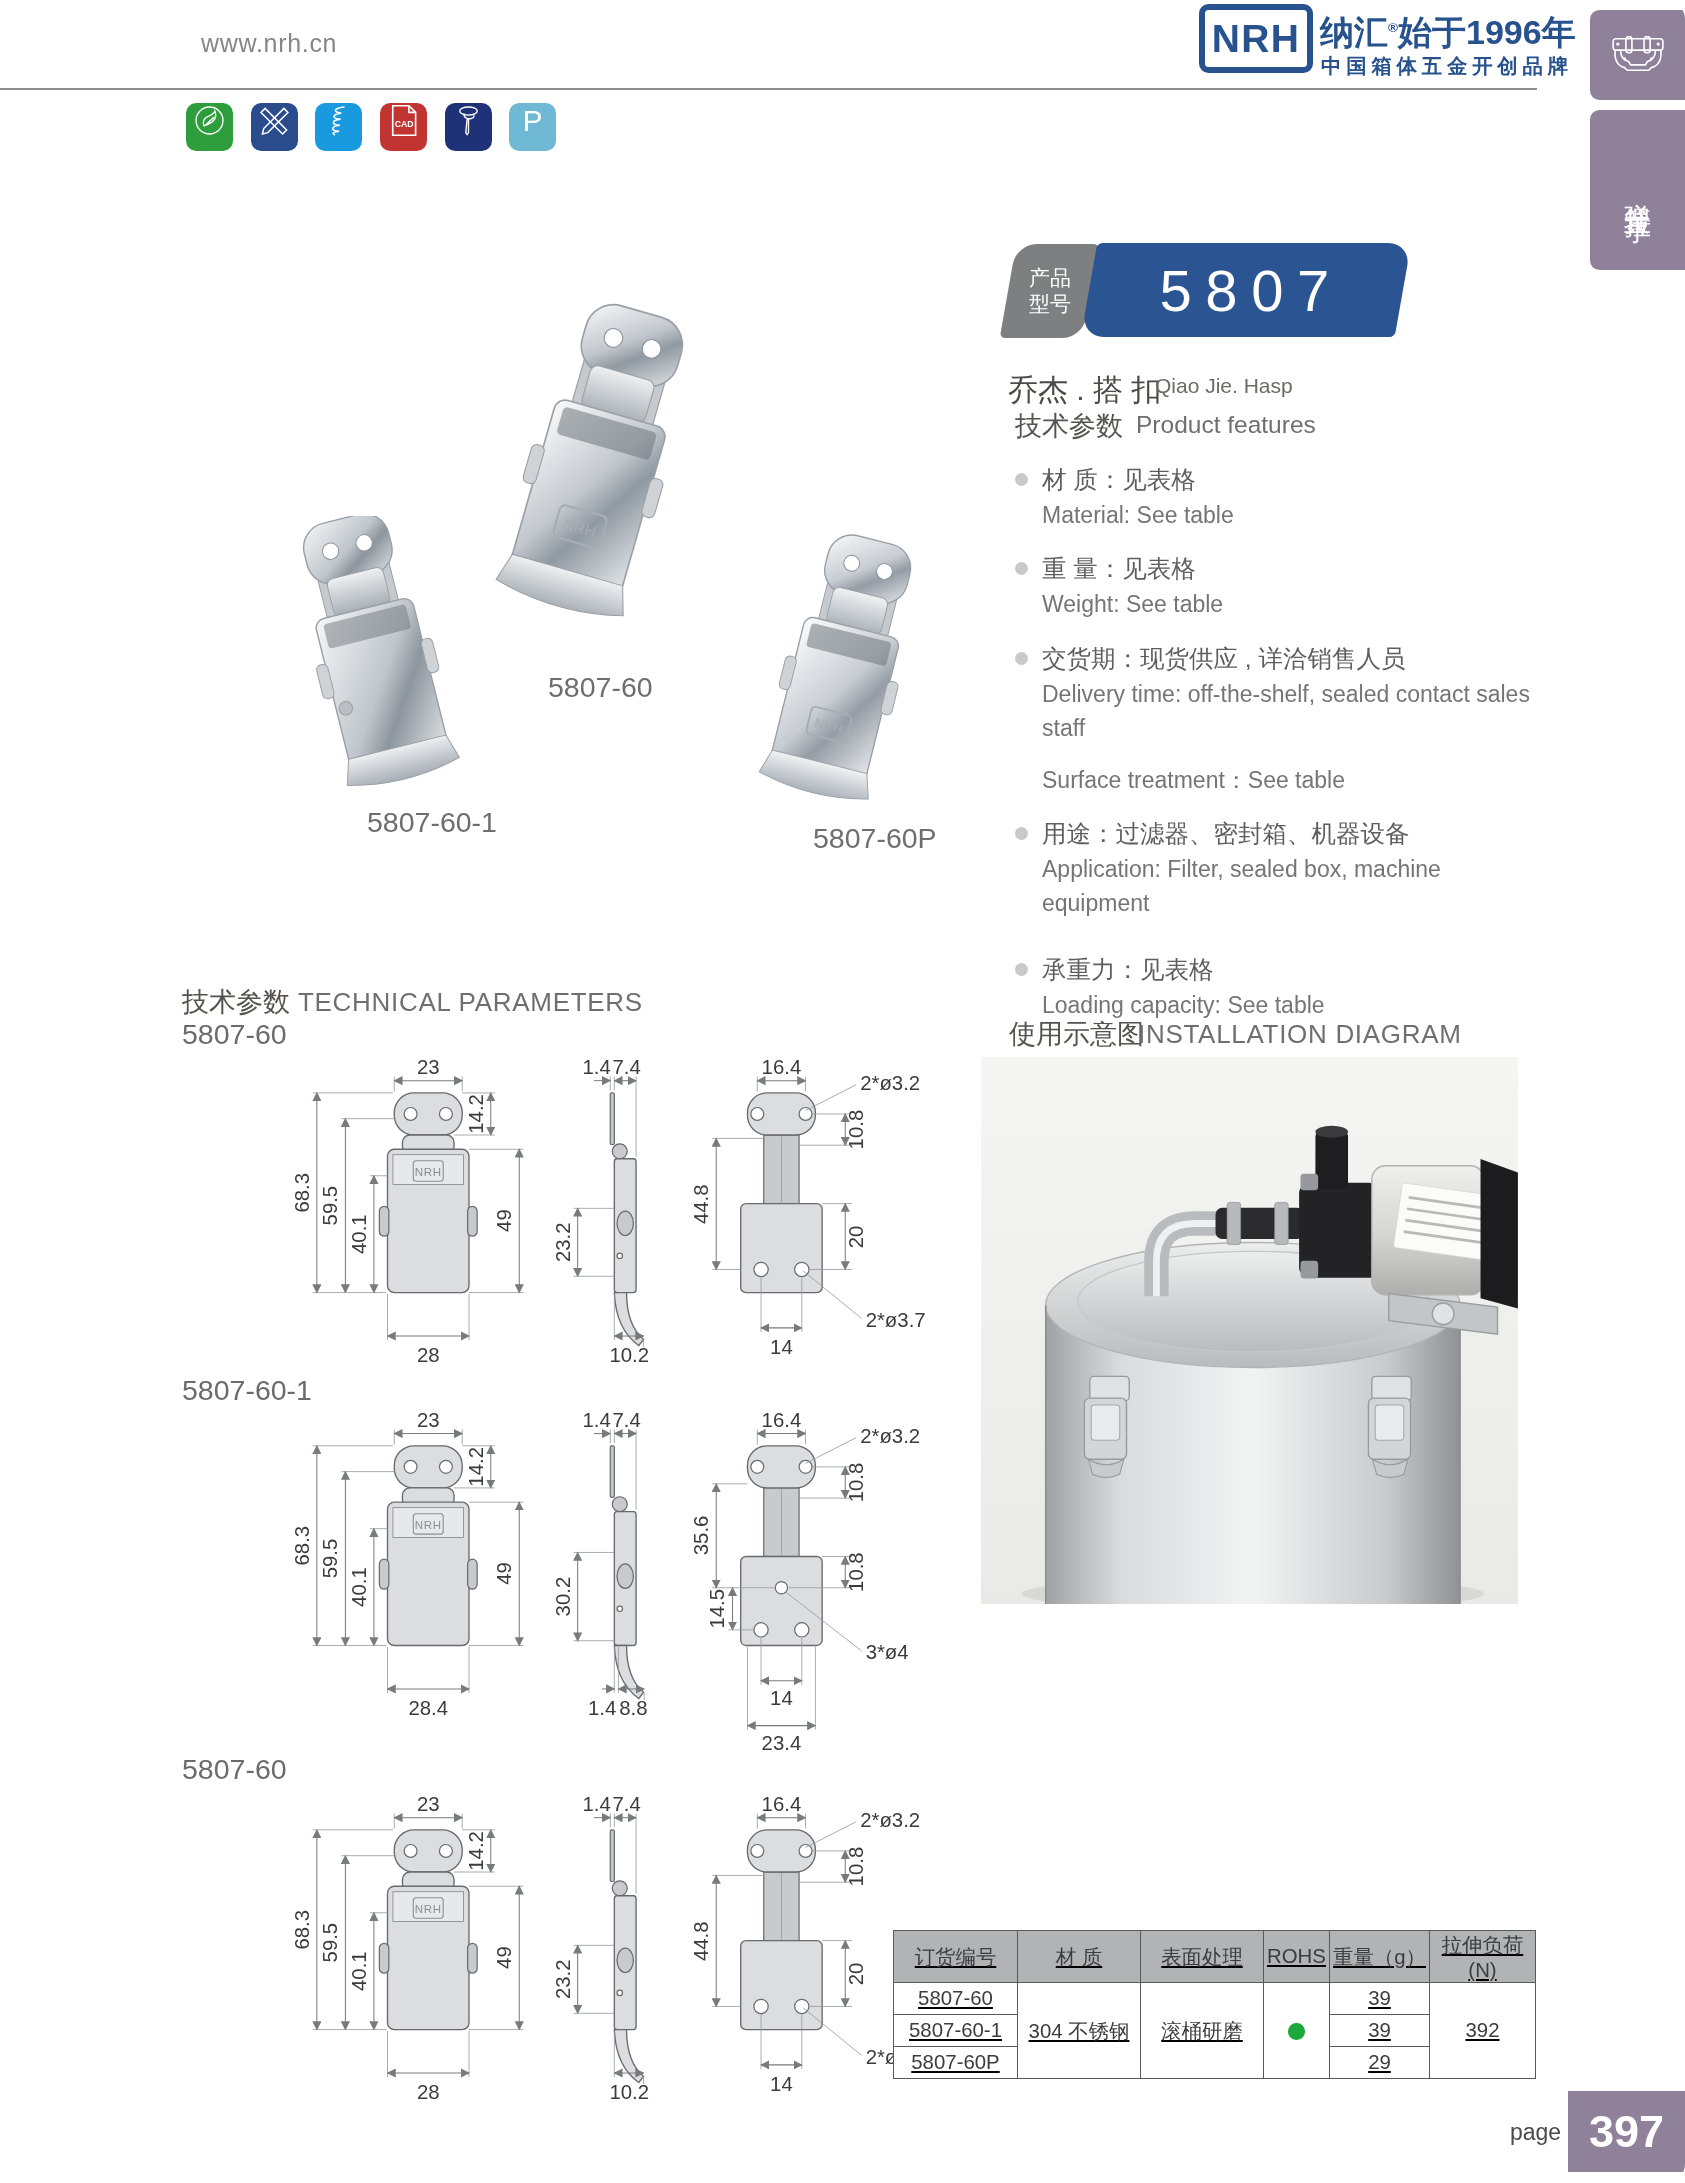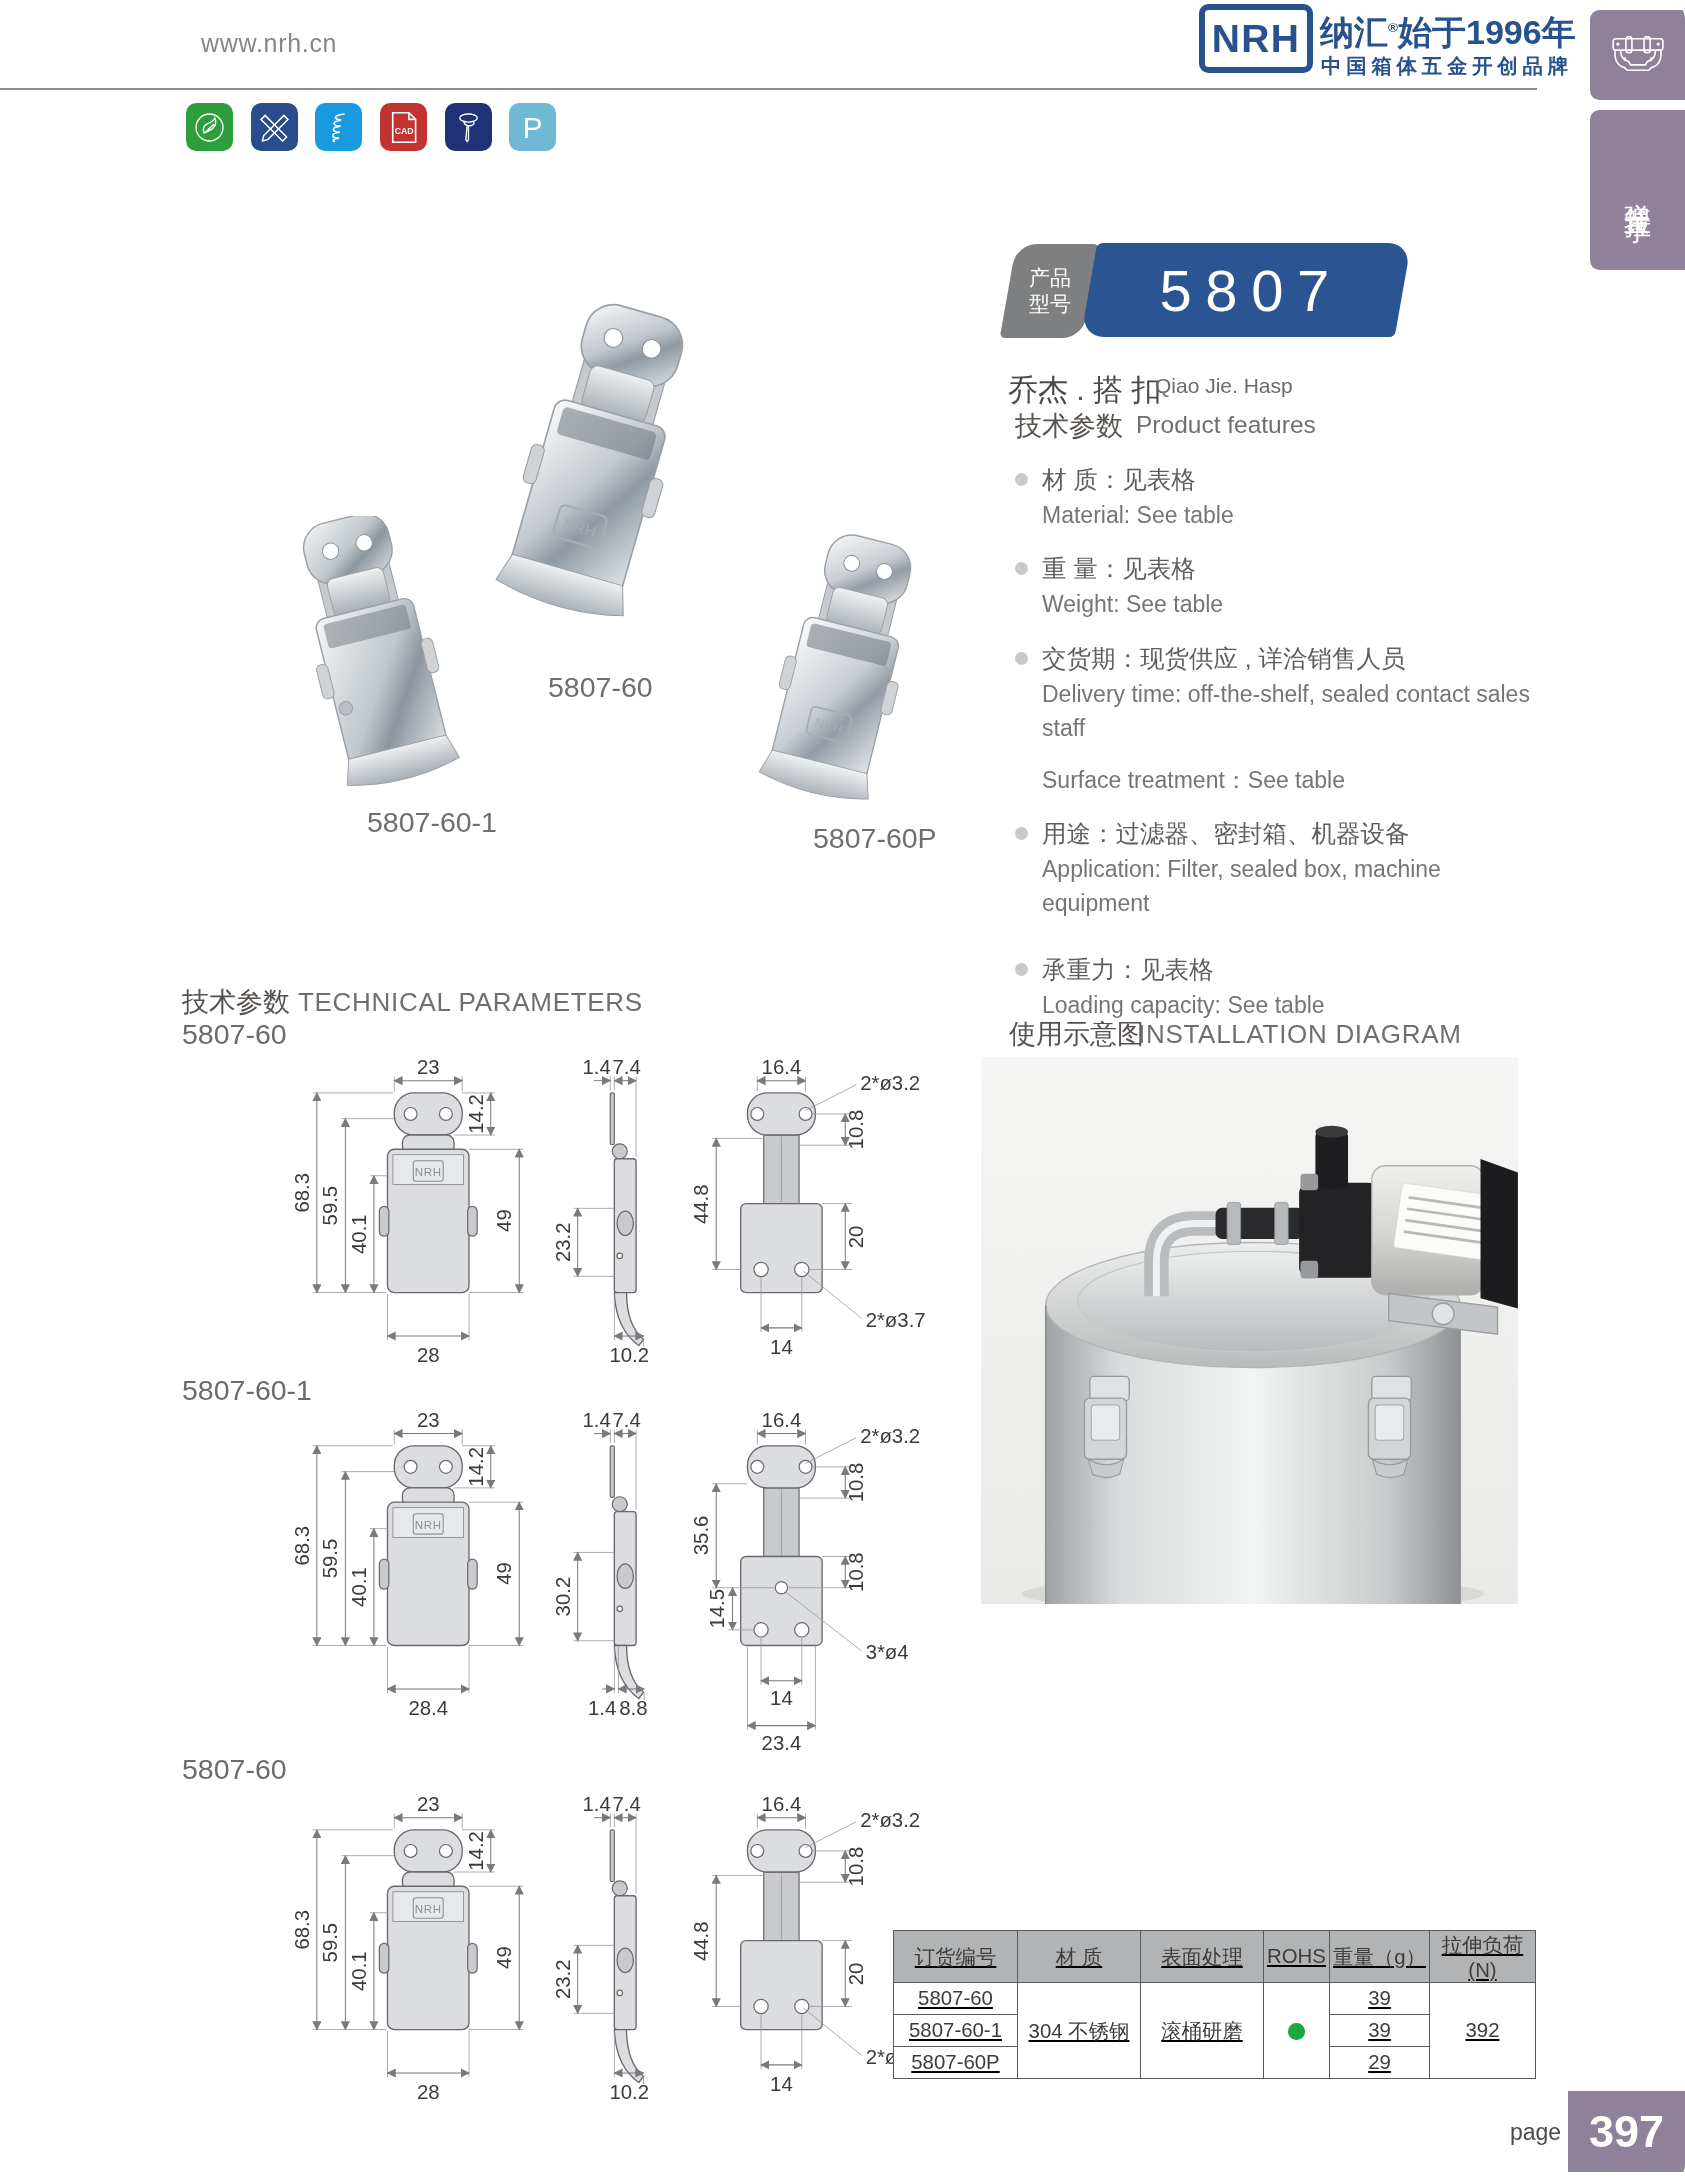--- a/index.html
+++ b/index.html
@@ -11,21 +11,21 @@
   .site-url{left:201px;top:28.5px;font-size:25px;color:#868686;letter-spacing:0.7px;}
   .hline{left:0;top:88px;width:1537px;height:2px;background:#8c8c8c;}
   .logo-box{left:1199px;top:4.1px;width:102px;height:57px;border:6.8px solid #27528e;border-radius:9.5px;
             display:flex;align-items:center;justify-content:center;font-size:39px;font-weight:bold;color:#27528e;letter-spacing:1.4px;}
   .brand-line1{left:1320px;top:9.5px;font-size:34px;font-weight:bold;color:#27528e;}
   .brand-line1 sup{font-size:13.6px;}
   .brand-line2{left:1321px;top:52px;font-size:20.4px;font-weight:bold;color:#27528e;letter-spacing:4.8px;}
 
   
   .icons{left:186px;top:103px;display:flex;gap:17.7px;}
-  .ic{width:47px;height:48px;border-radius:10.2px;display:flex;align-items:center;justify-content:center;}
+  .ic{width:47px;height:48px;border-radius:10.2px;display:flex;align-items:flex-start;justify-content:center;}
   .ic svg{display:block;}
 
   
   .side-tab1{left:1590px;top:10.2px;width:95px;height:90px;background:#8e8199;border-radius:9.5px 0 0 9.5px;
              display:flex;align-items:center;justify-content:center;}
   .side-tab2{left:1590px;top:110px;width:95px;height:160px;background:#8e8199;border-radius:9.5px 0 0 9.5px;
              display:flex;align-items:center;justify-content:center;}
   .side-tab2 .vtxt{writing-mode:vertical-rl;text-orientation:upright;color:#fff;font-size:27px;letter-spacing:4.1px;}
 
   

